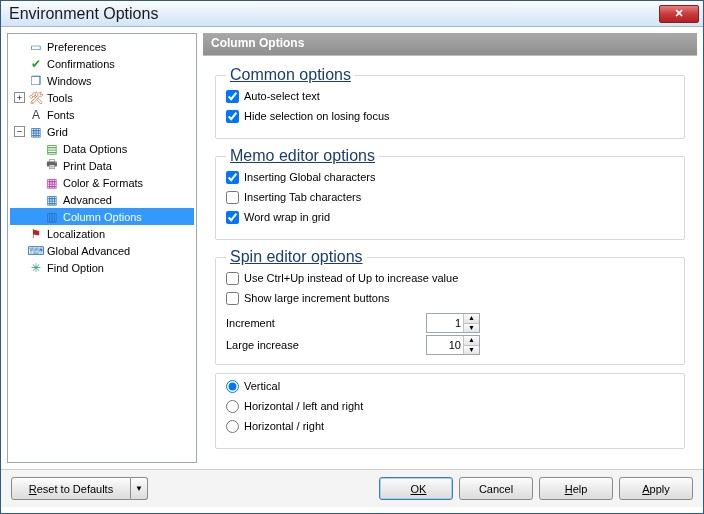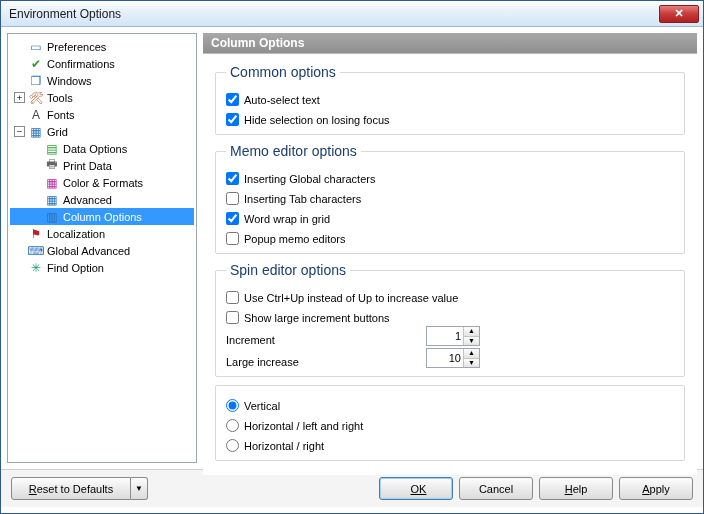--- a/index.html
+++ b/index.html
@@ -15,21 +15,21 @@
   }
   .titlebar {
     height: 26px;
     background: linear-gradient(to bottom, #fdfeff 0%, #e7f1fb 40%, #d3e5f7 100%);
     border-bottom: 1px solid #9fb8d5;
     display: flex;
     align-items: center;
     padding: 0 4px 0 8px;
     color: #1a1a1a;
   }
-  .titlebar .title { flex: 1; font-size: 12px; }
+  .titlebar .title { flex: 1; font-size: 16px; }
   .close-btn {
     width: 40px; height: 18px;
     background: linear-gradient(to bottom, #e57f7f 0%, #c83a3a 50%, #b02020 100%);
     border: 1px solid #8a1c1c;
     border-radius: 2px;
     display: flex; align-items: center; justify-content: center;
     color: #fff; font-weight: bold; font-size: 11px;
     cursor: default;
   }
   .content {
@@ -96,35 +96,36 @@
     background: #fff;
   }
   fieldset {
     border: 1px solid #d8d8d8;
     border-radius: 2px;
     margin: 0 0 8px 0;
     padding: 6px 10px 8px 10px;
   }
   fieldset legend {
     color: #1a3e6e;
-    font-size: 14px;
+    font-size: 16px;
     padding: 0 4px;
+    text-decoration: underline;
   }
   .check-row, .radio-row {
     display: flex;
-    align-items: flex-end;
+    align-items: flex-start;
     height: 20px;
     gap: 5px;
   }
   .check-row input[type=checkbox], .radio-row input[type=radio] {
     margin: 0;
   }
   .num-row {
     display: flex;
-    align-items: flex-end;
+    align-items: center;
     height: 22px;
   }
   .num-row .lbl { width: 200px; }
   .num-row .spinner {
     width: 54px; height: 20px;
     border: 1px solid #9da7b3;
     display: flex;
   }
   .num-row .spinner input {
     border: none; width: 36px; text-align: right;
@@ -302,24 +303,20 @@
           <span>Inserting Global characters</span>
         </div>
         <div class="check-row">
           <input type="checkbox" style="">
           <span>Inserting Tab characters</span>
         </div>
         <div class="check-row">
           <input type="checkbox" checked="" style="">
           <span>Word wrap in grid</span>
         </div>
-        <div class="check-row">
-          <input type="checkbox" style="">
-          <span>Popup memo editors</span>
-        </div>
       </fieldset>
 
       <fieldset>
         <legend>Spin editor options</legend>
         <div class="check-row">
           <input type="checkbox" style="">
           <span>Use Ctrl+Up instead of Up to increase value</span>
         </div>
         <div class="check-row">
           <input type="checkbox" style="">

